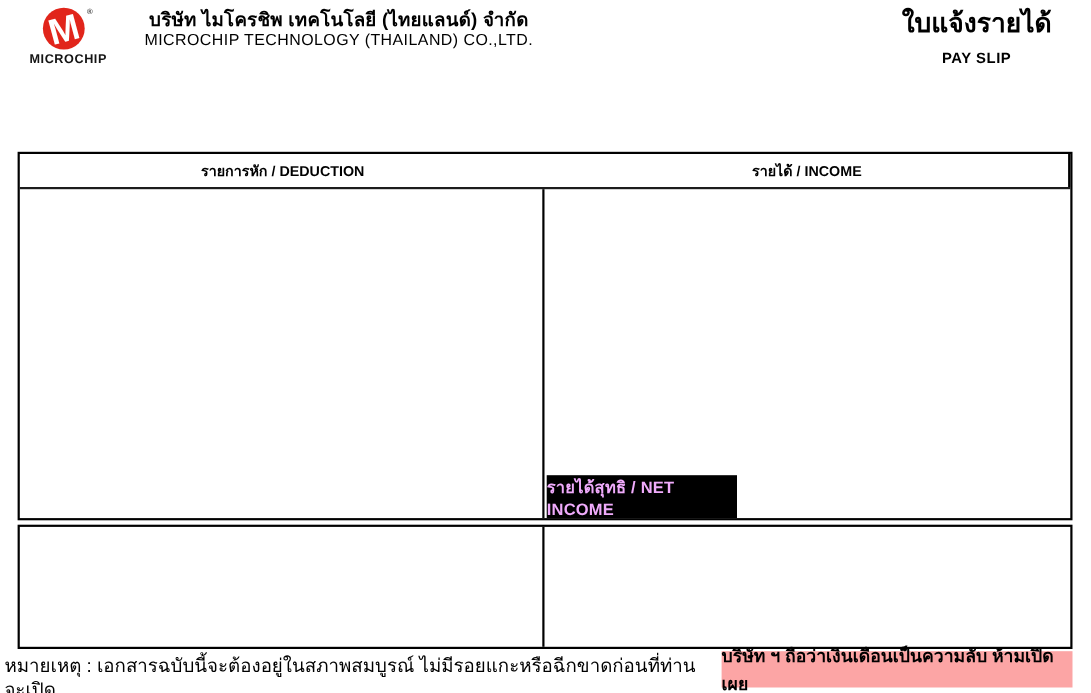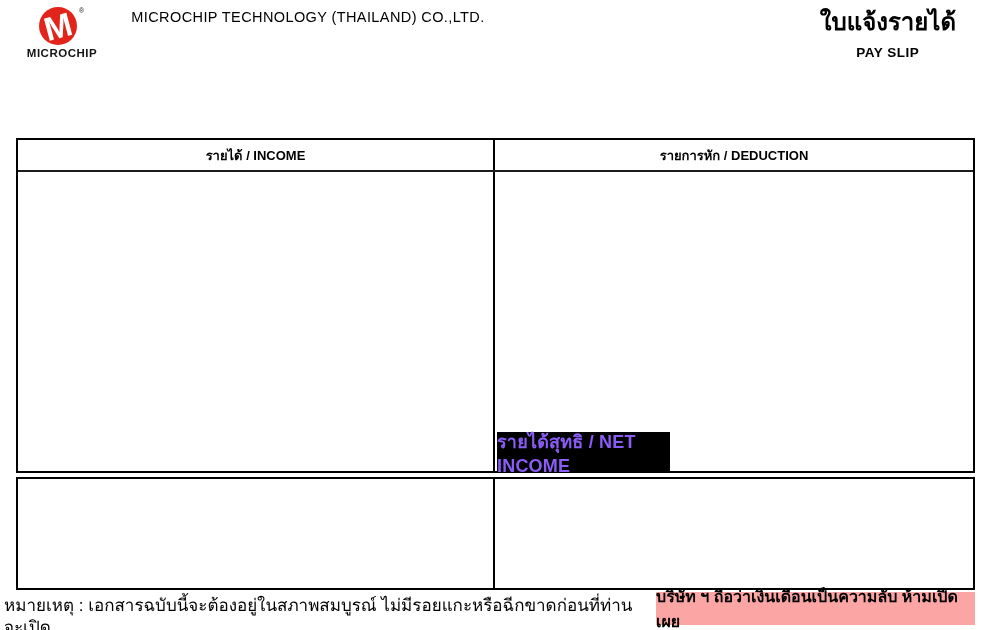--- a/index.html
+++ b/index.html
@@ -22,22 +22,22 @@
     border:2px solid #000;
   }
   .t1-header{display:flex;height:30px;border-bottom:2px solid #1c1c1c;}
   .t1-header .cell{display:flex;align-items:center;justify-content:center;
     font-size:13px;font-weight:bold;}
   .t1-body{display:flex;height:299px;}
   .cell-left{width:477px;border-right:2px solid #000;box-sizing:border-box;}
   .cell-right{flex:1;}
   .net-income-bar{
     position:absolute;left:479px;bottom:0;width:173px;height:39px;
-    background:#000;color:#8b5cf6;display:flex;align-items:center;justify-content:center;
-    font-size:18px;font-weight:bold;letter-spacing:.2px;
+    background:#000;color:#f0abfc;display:flex;align-items:center;justify-content:center;
+    font-size:15px;font-weight:bold;letter-spacing:.2px;
   }
   .net-income-value{
     position:absolute;left:652px;bottom:0;right:0;height:39px;
     display:flex;align-items:center;padding-left:10px;font-size:14px;font-weight:bold;
   }
 
   
   .table2{
     position:absolute;left:16px;top:477px;width:955px;height:109px;
     border:2px solid #000;display:flex;
@@ -60,34 +60,35 @@
 <div>
 
   <svg class="logo" viewBox="0 0 80 56">
     <circle cx="34" cy="21" r="19" fill="#e1251b"></circle>
     <text x="34" y="33" font-size="33" font-weight="bold" fill="#ffffff" text-anchor="middle" transform="rotate(-15 34 21)" font-family="Liberation Sans, sans-serif">M</text>
     <text x="55" y="8" font-size="7" fill="#1a1a1a">®</text>
     <text x="38" y="52" font-size="11.5" font-weight="bold" fill="#141414" text-anchor="middle" letter-spacing="0.5" font-family="Liberation Sans, sans-serif">MICROCHIP</text>
   </svg>
 
   <div class="company-block">
+    <div class="company-th">บริษัท ไมโครชิพ เทคโนโลยี (ไทยแลนด์) จำกัด</div>
     <div class="company-en">MICROCHIP TECHNOLOGY (THAILAND) CO.,LTD.</div>
   </div>
 
   <div class="payslip-block">
     <div class="payslip-th">ใบแจ้งรายได้</div>
     <div class="payslip-en">PAY SLIP</div>
   </div>
 
 </div>
 
 <div class="table1">
   <div class="t1-header">
+    <div class="cell cell-right">รายการหัก / DEDUCTION</div>
     <div class="cell cell-left">รายได้ / INCOME</div>
-    <div class="cell cell-right">รายการหัก / DEDUCTION</div>
   </div>
   <div class="t1-body">
     <div class="cell-left"></div>
     <div class="cell-right"></div>
   </div>
   <div class="net-income-bar">รายได้สุทธิ / NET INCOME</div>
   <div class="net-income-value"></div>
 </div>
 
 <div class="table2">

